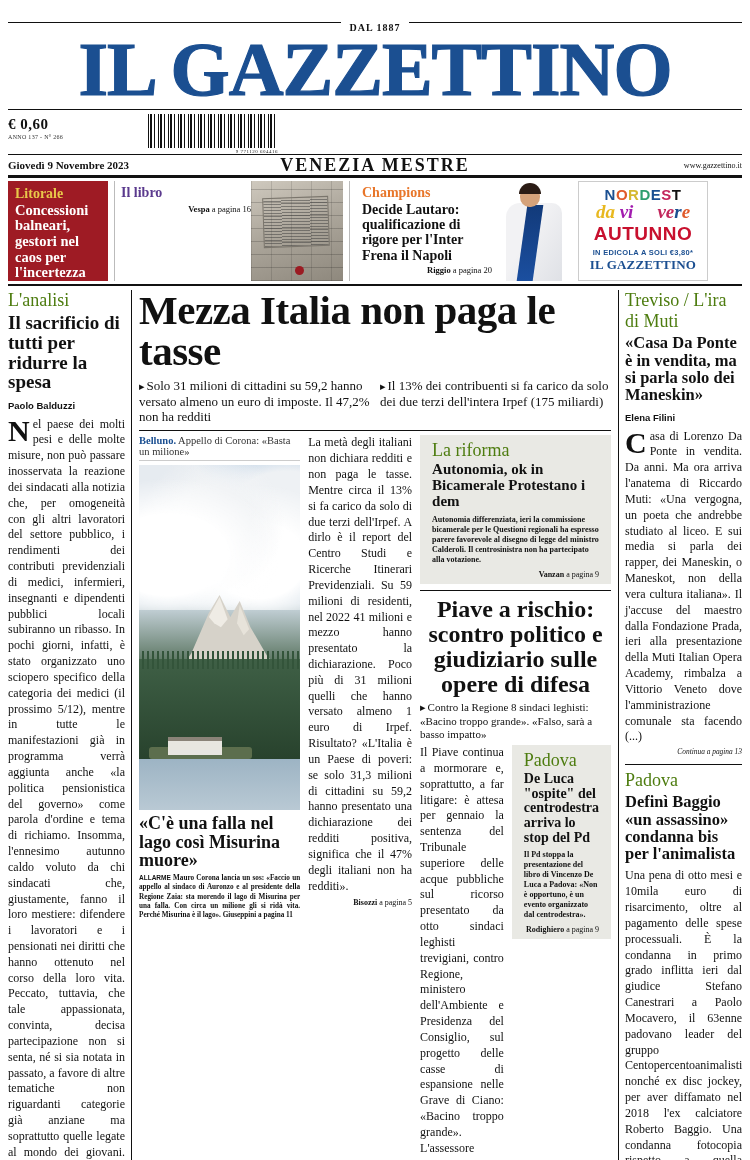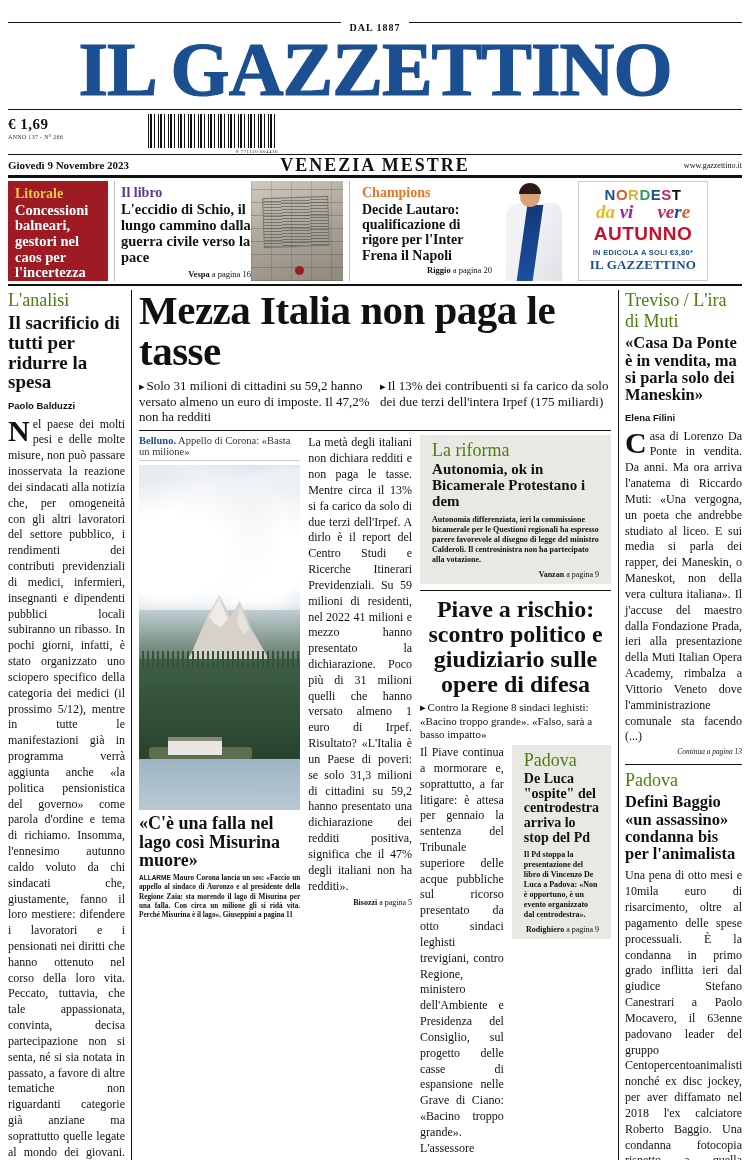--- a/index.html
+++ b/index.html
@@ -175,21 +175,21 @@
     <div class="dal-line"></div>
     <div class="dal-text">DAL 1887</div>
     <div class="dal-line"></div>
   </div>
 
   <div class="masthead-title">IL GAZZETTINO</div>
   <div class="masthead-rule"></div>
 
   <div class="sub-row">
     <div class="price-box">
-      <div class="price">€ 1,69</div>
+      <div class="price">€ 0,60</div>
       <div class="anno">ANNO 137 - N° 266</div>
     </div>
     <div class="barcode-box">
       <div class="barcode"></div>
       <div class="barcode-num">9 771120 604416</div>
     </div>
   </div>
 
   <div class="date-rule"></div>
   <div class="date-row">
@@ -204,21 +204,20 @@
     <div class="tz-red">
       <div class="tz-kicker">Litorale</div>
       <div class="tz-head">Concessioni balneari, gestori nel caos per l'incertezza</div>
       <div class="tz-ref">A pagina V</div>
     </div>
 
     <div class="tz-sep"></div>
 
     <div class="tz-book">
       <div class="tz-kicker2">Il libro</div>
-      <div class="tz-head2">L'eccidio di Schio, il lungo cammino dalla guerra civile verso la pace</div>
       <div class="tz-ref2">
         <b>Vespa</b>
         <span>a pagina 16</span>
       </div>
     </div>
 
     <div class="tz-photo">
       <div class="bricks"></div>
       <div class="plaque"></div>
       <div class="rose"></div>

